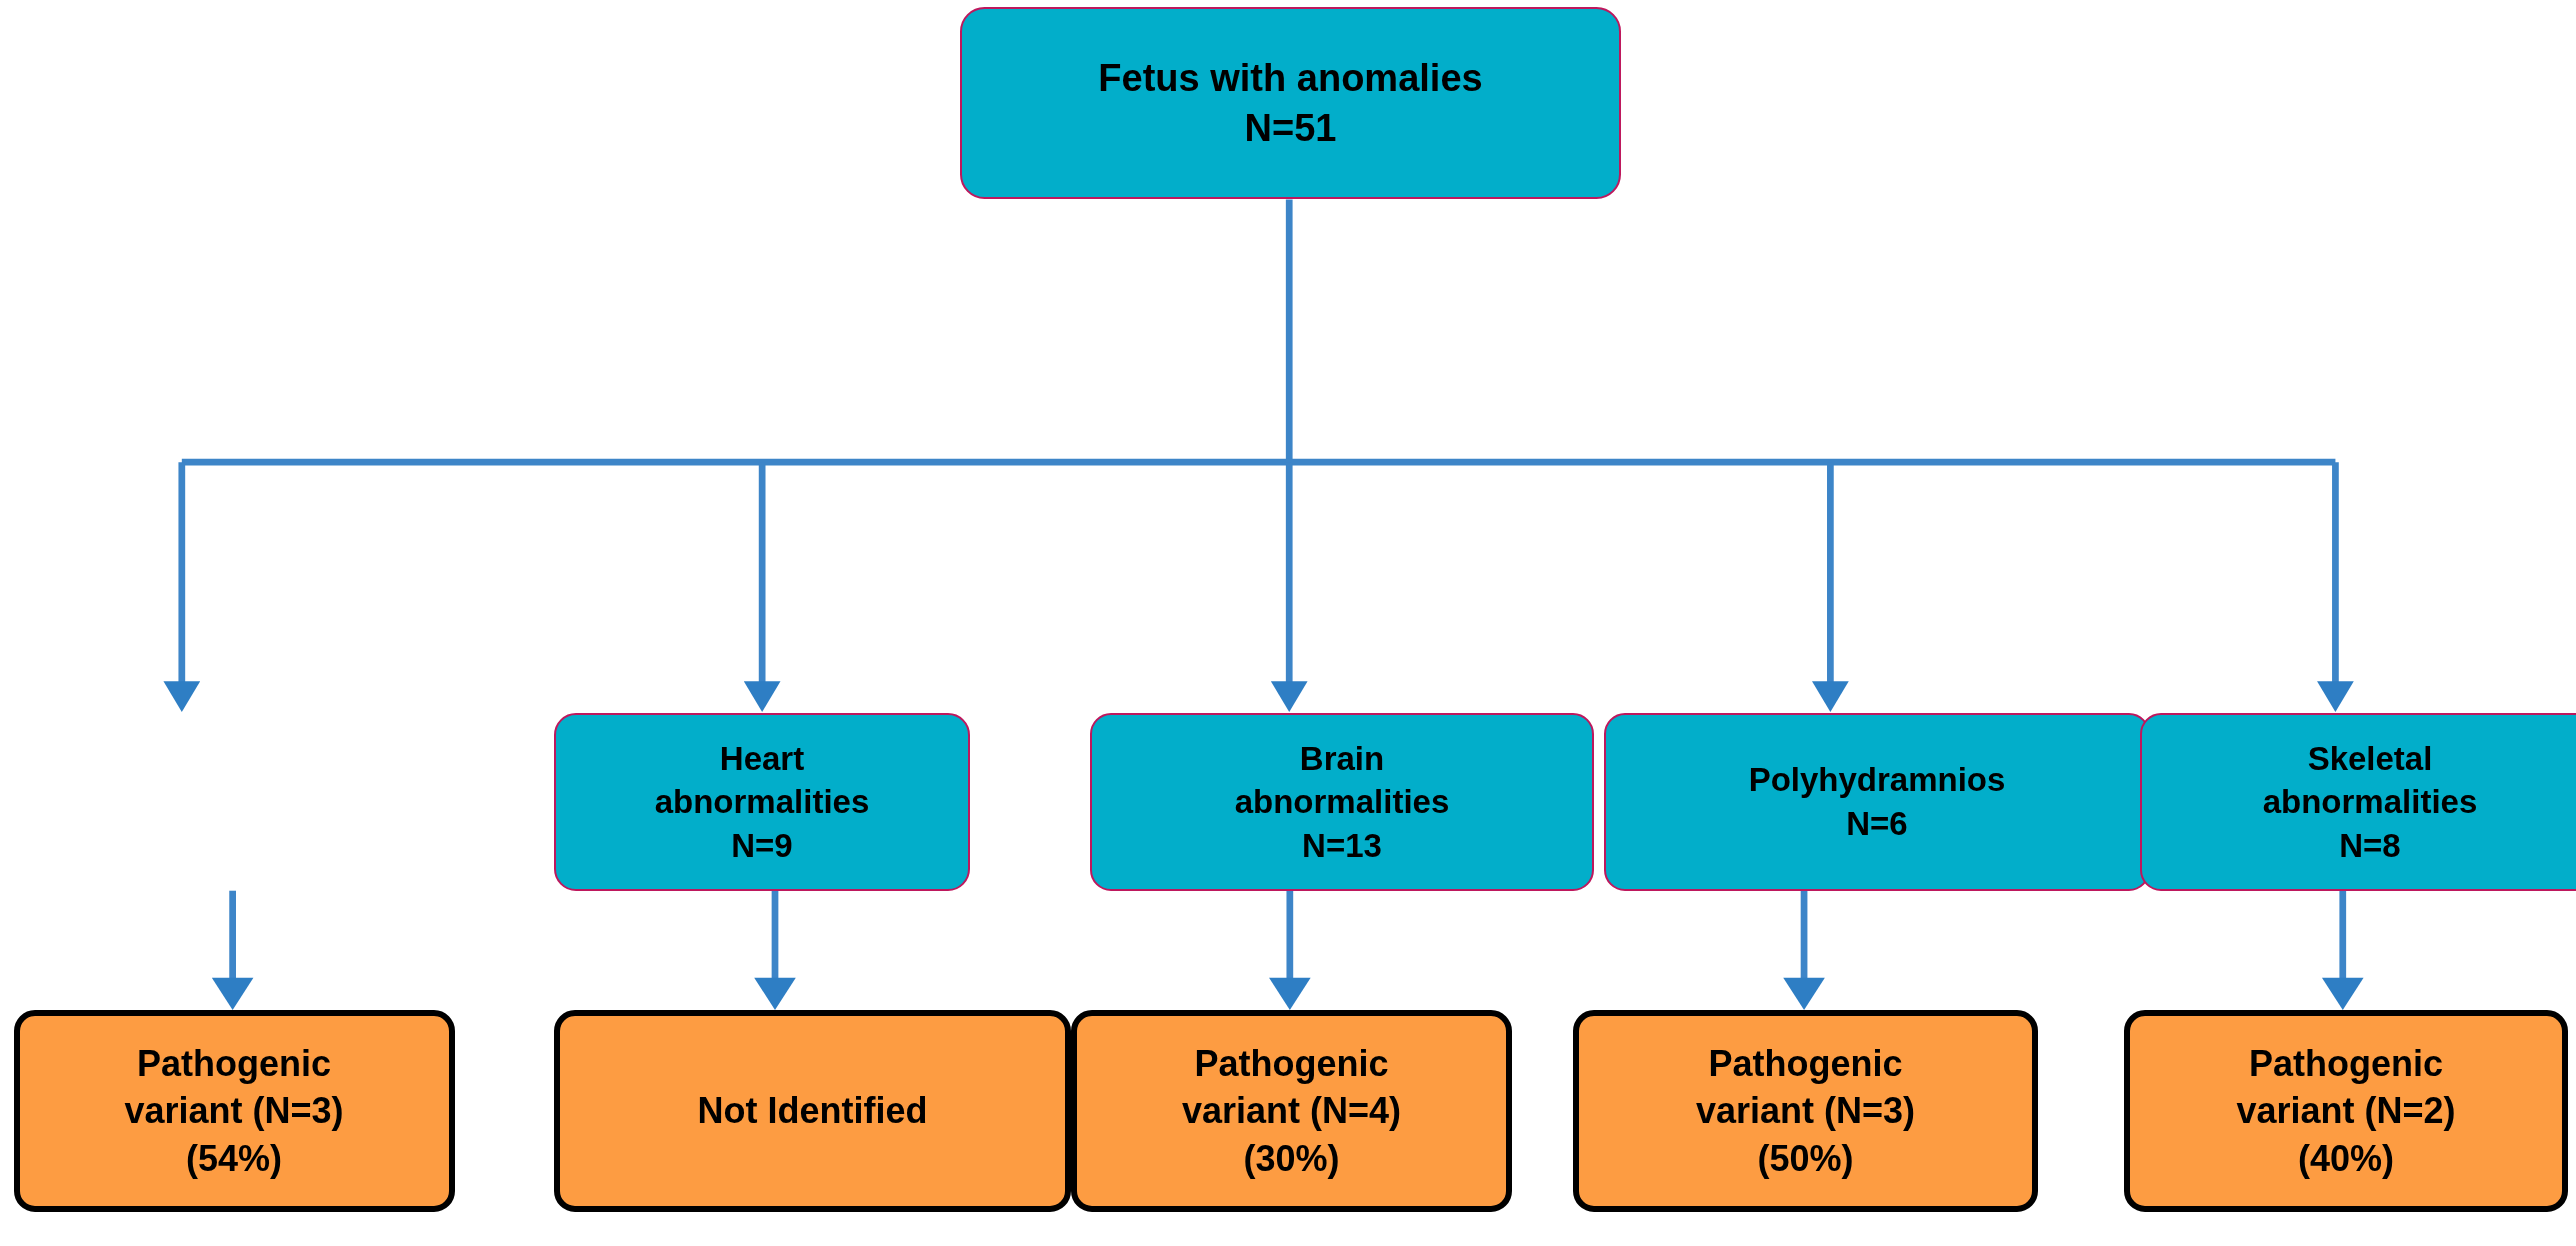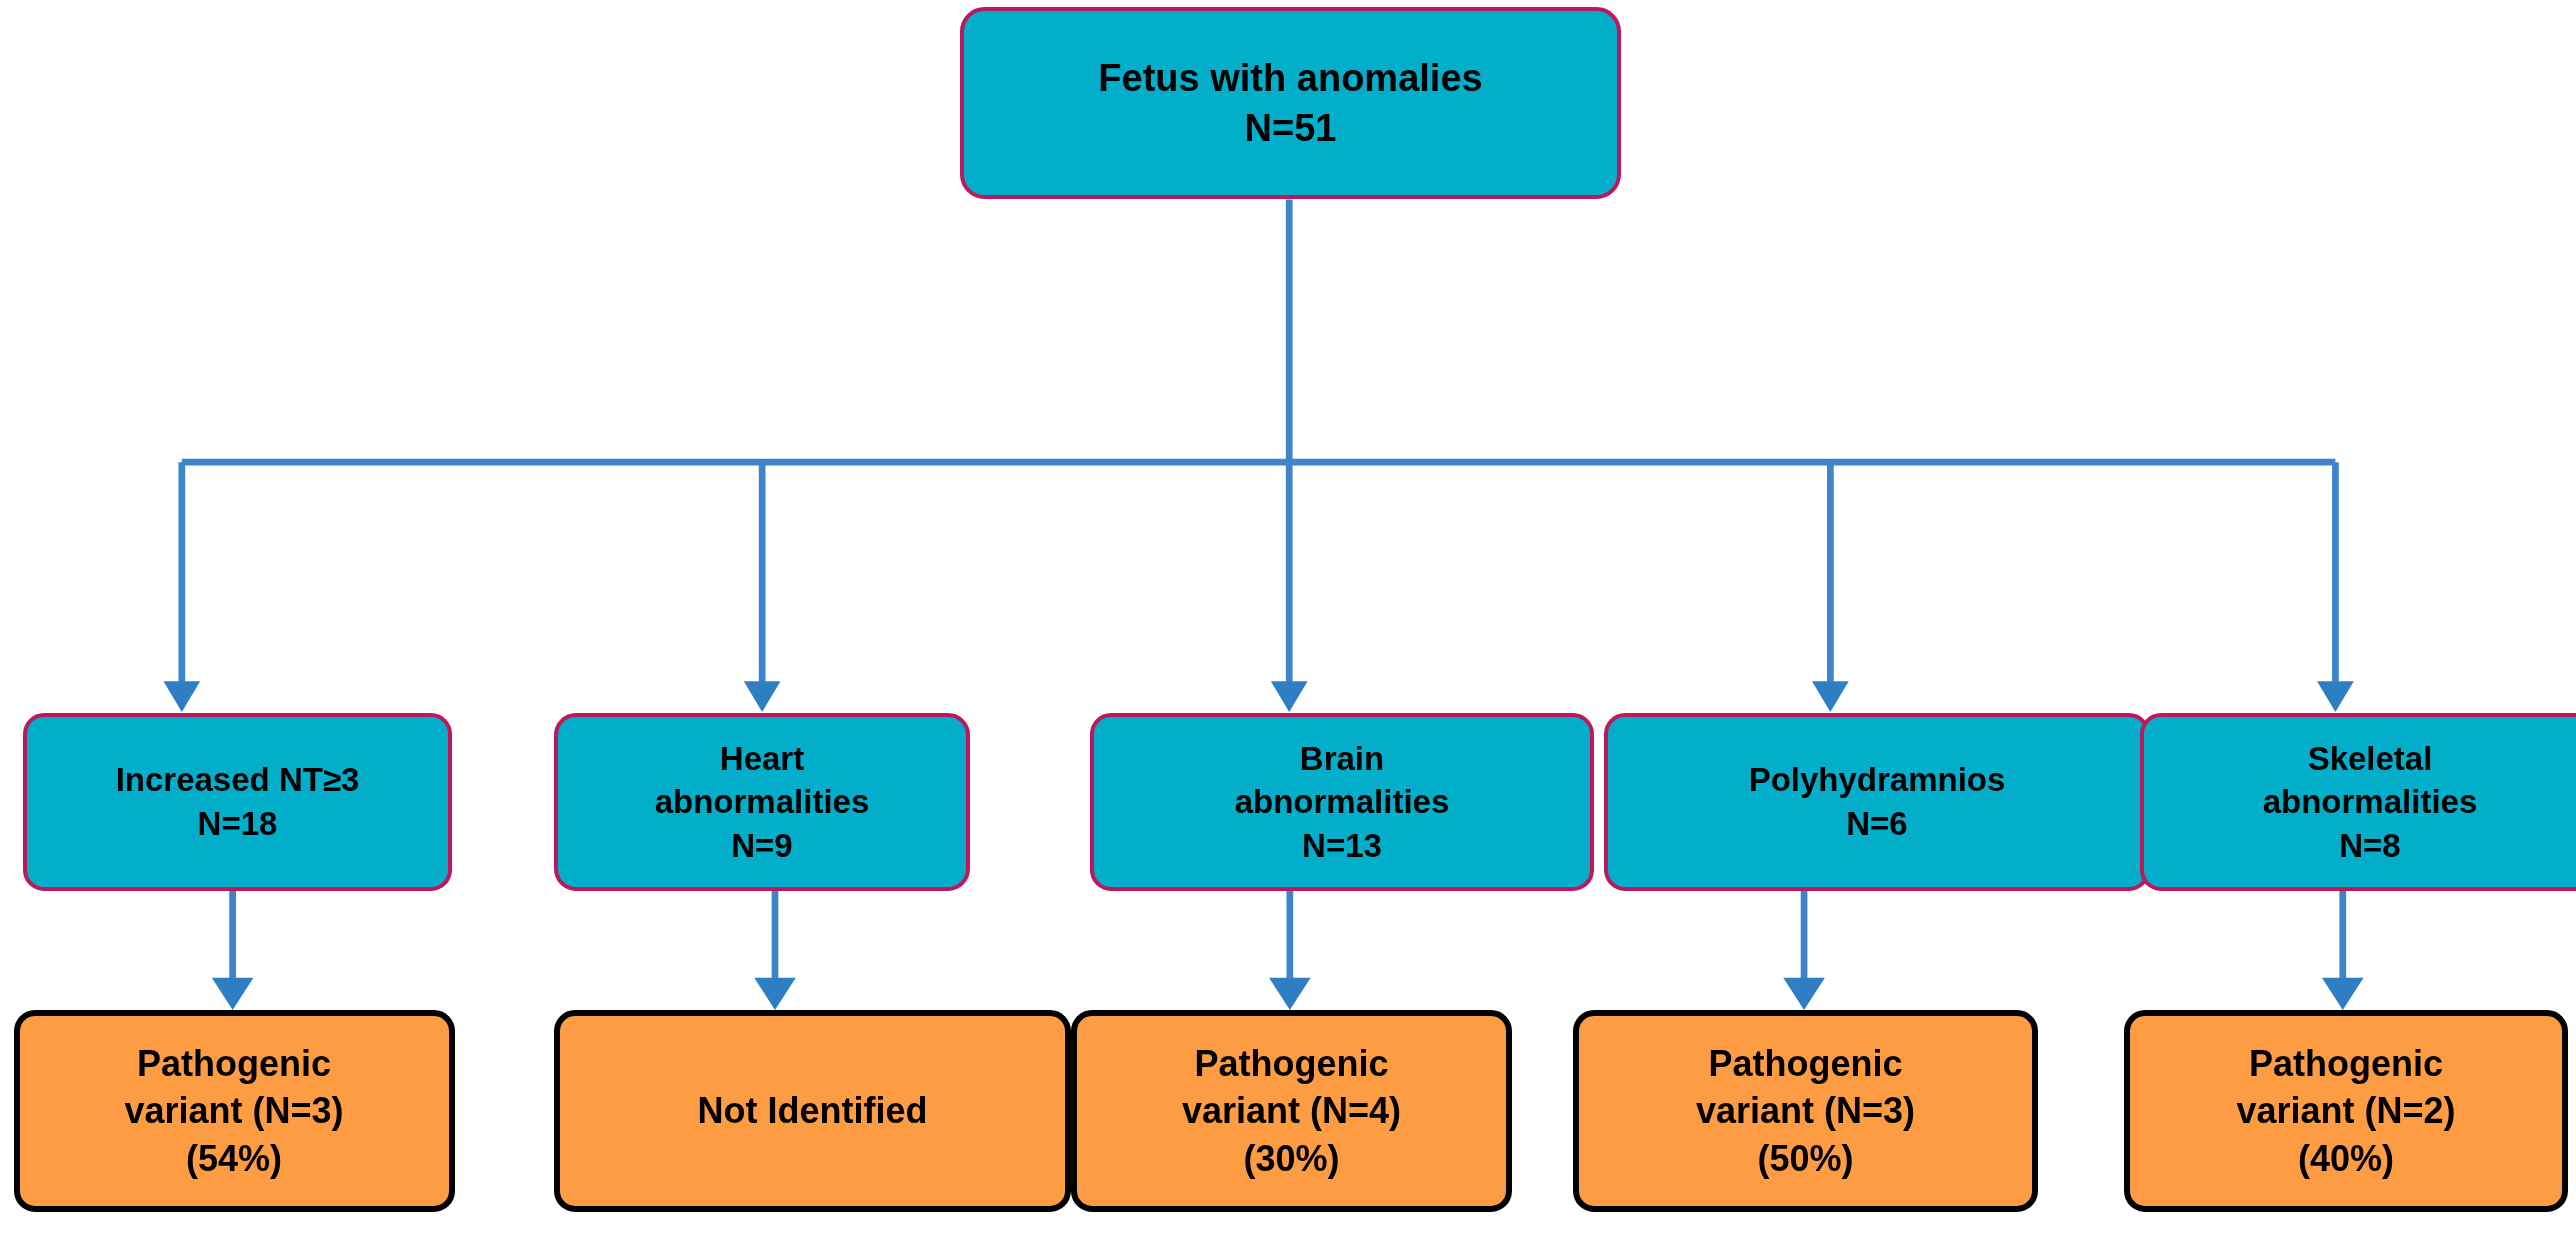--- a/index.html
+++ b/index.html
@@ -37,21 +37,21 @@
     justify-content: center;
     text-align: center;
     border-radius: 21px;
     color: #000000;
     font-weight: bold;
     line-height: 1.32;
     padding: 3.7px 8.6px;
   }
   .node.teal {
     background: #02AECA;
-    border: 4px solid #be185d;
+    border: 2px solid #be185d;
   }
   .node.orange {
     background: #FD9C42;
     border: 6px solid #000000;
   }
   .node .line {
     display: block;
     white-space: nowrap;
   }
   
@@ -126,24 +126,20 @@
       <polygon points="2947,1650 2913,1597 2981,1597"></polygon>
       <polygon points="3827,1650 3793,1597 3861,1597"></polygon>
     </g>
   </svg>
 
   <div class="node teal" id="node-root">
     <span class="line">Fetus with anomalies</span>
     <span class="line">N=51</span>
   </div>
 
-  <div class="node teal row-mid" id="node-nt">
-    <span class="line">Increased NT≥3</span>
-    <span class="line">N=18</span>
-  </div>
 
   <div class="node teal row-mid" id="node-heart">
     <span class="line">Heart</span>
     <span class="line">abnormalities</span>
     <span class="line">N=9</span>
   </div>
 
   <div class="node teal row-mid" id="node-brain">
     <span class="line">Brain</span>
     <span class="line">abnormalities</span>

